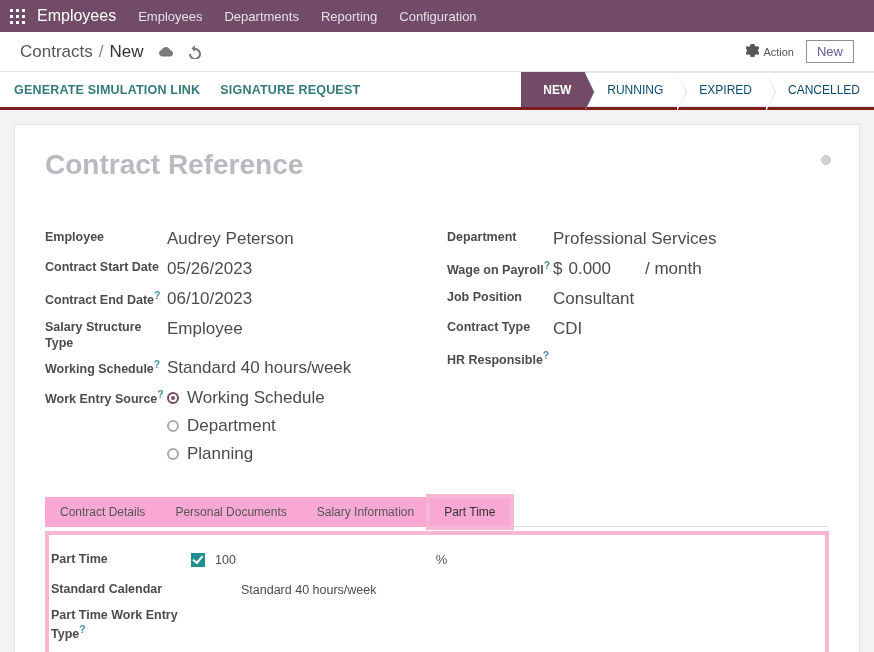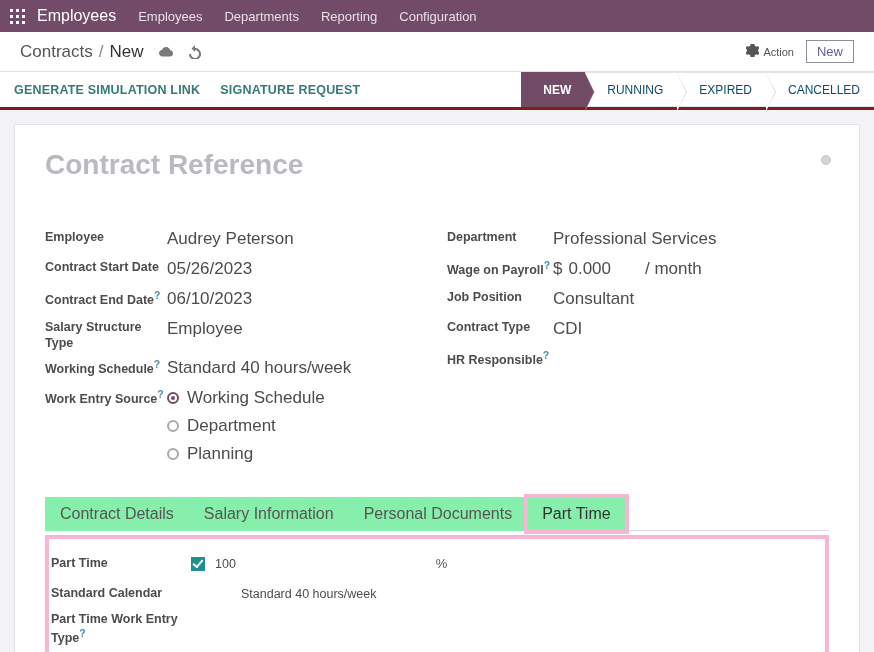--- a/index.html
+++ b/index.html
@@ -129,26 +129,26 @@
   .radio-group { display:flex; flex-direction:column; gap:8px; }
   .radio-item { display:flex; align-items:center; gap:8px; cursor:pointer; }
   .radio-circle { width:12px; height:12px; border-radius:50%; border:2px solid #a8a8b0; position:relative; }
   .radio-item.selected .radio-circle { border-color:#714b67; }
   .radio-item.selected .radio-circle::after { content:""; position:absolute; inset:2px; border-radius:50%; background:#714b67; }
   .wage-row { display:flex; gap:6px; align-items:baseline; }
   
   .tabs { display:flex; margin-top:30px; border-bottom:1px solid #dcdce2; position:relative; }
   .tab {
     padding:7px 14px;
-    font-size:16px;
+    font-size:12px;
     color:#555;
     border:1px solid transparent;
     border-bottom:none;
     cursor:pointer;
-    background:#86efac;
+    background:#f9a8d4;
     position:relative;
     top:1px;
   }
   .tab.active {
     border:1px solid #dcdce2;
     border-bottom:1px solid #fff;
     color:#333;
   }
   .tab.highlighted {
     outline:4px solid #f7b6d3;
@@ -329,22 +329,22 @@
           <div class="field-label">
             <span>HR Responsible</span><sup>?</sup>
           </div>
           <div class="field-value"></div>
         </div>
       </div>
     </div>
 
     <div class="tabs">
       <div class="tab">Contract Details</div>
+      <div class="tab">Personal Documents</div>
       <div class="tab">Salary Information</div>
-      <div class="tab">Personal Documents</div>
       <div class="tab active highlighted">Part Time</div>
     </div>
 
     <div class="tab-panel highlighted">
       <div class="panel-row">
         <div class="panel-label">Part Time</div>
         <span class="checkbox"></span>
         <span class="panel-value">100</span>
         <span class="pct-sign">%</span>
       </div>

